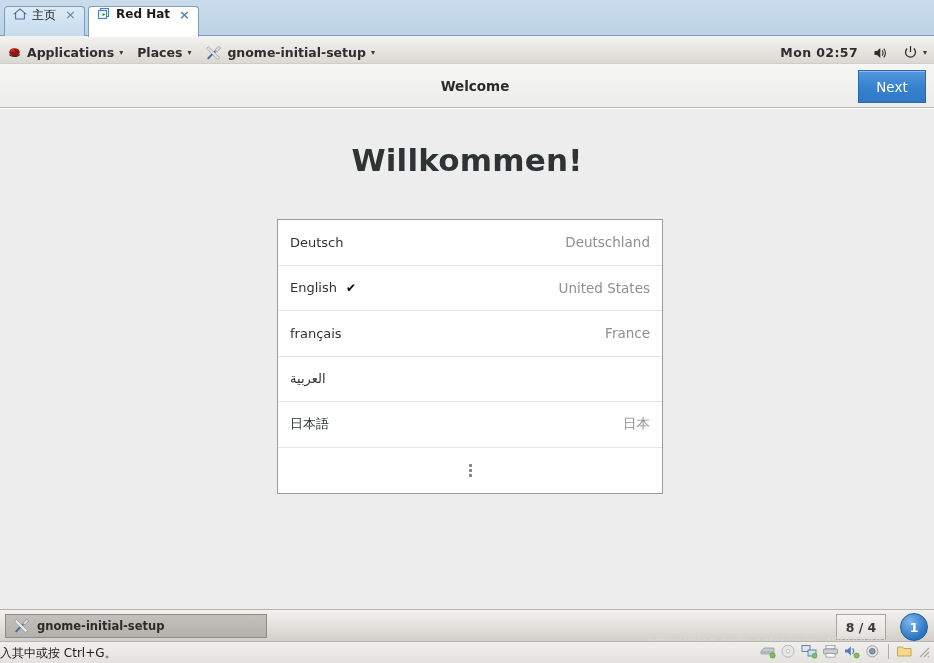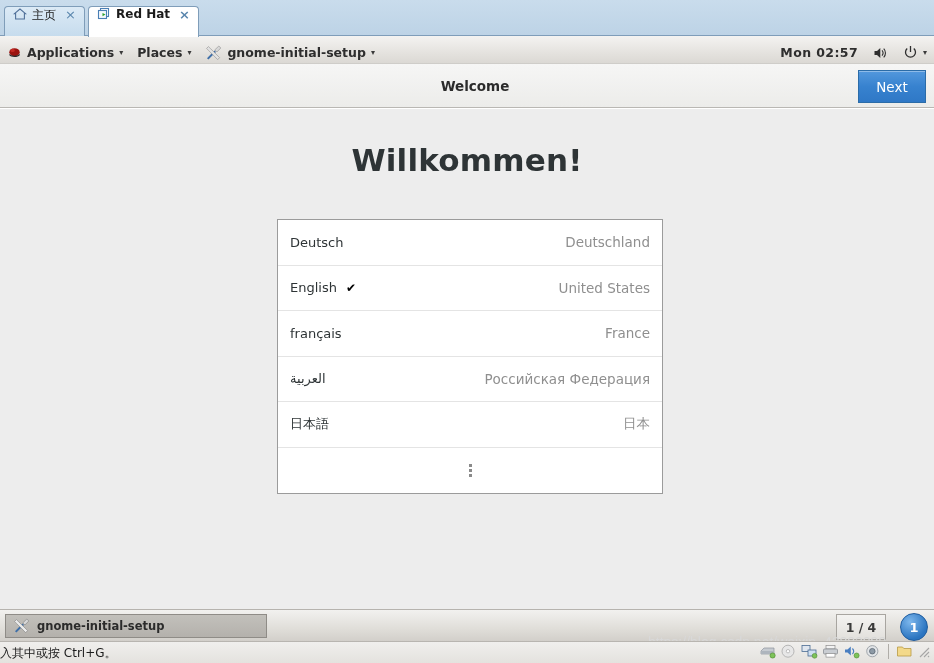--- a/index.html
+++ b/index.html
@@ -281,21 +281,20 @@
         <span class="lang-name">français</span>
         <span class="lang-check"></span>
         <span class="lang-grow"></span>
         <span class="lang-country">France</span>
       </div>
 
       <div class="lang-row">
         <span class="lang-name">العربية</span>
         <span class="lang-check"></span>
         <span class="lang-grow"></span>
-        <span class="lang-country">Российская Федерация</span>
       </div>
 
 
       <div class="lang-row">
         <span class="lang-name">日本語</span>
         <span class="lang-check"></span>
         <span class="lang-grow"></span>
         <span class="lang-country">日本</span>
       </div>
 
@@ -313,21 +312,21 @@
     <div class="task-btn">
       <span class="ico">
         <svg width="17" height="16" viewBox="0 0 17 16">
           <path d="M2 13.2 L9.5 5.4 L11 6.9 L3.4 14.4 Z" fill="#3f6fa8"></path>
           <path d="M9.8 4.9 L13.8 1 L15.8 3 L11.9 7 Z" fill="#d8d8d8" stroke="#7d7d7d" stroke-width=".6"></path>
           <path d="M14.6 12.6 L5.4 3.5 L3.4 1.6 L1.6 3.4 L3.5 5.4 L12.7 14.6 Z" fill="#ececec" stroke="#7d7d7d" stroke-width=".6"></path>
         </svg>
       </span>
       <span>gnome-initial-setup</span>
     </div>
-    <div class="page-ind">1 / 4</div>
+    <div class="page-ind">8 / 4</div>
     <div class="ws-badge">1</div>
   </div>
 
   <div class="watermark">https://blog.csdn.net/weixin_42882099</div>
 
   <div class="vm-status">
     <div class="vm-hint">指针移入其中或按 Ctrl+G。</div>
     <div class="vm-tray">
       <span class="ico">
         <svg width="17" height="15" viewBox="0 0 17 15">

